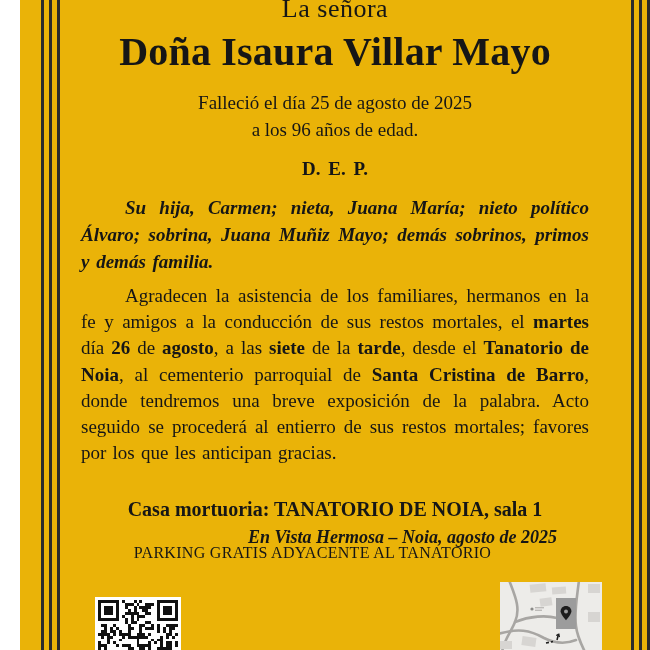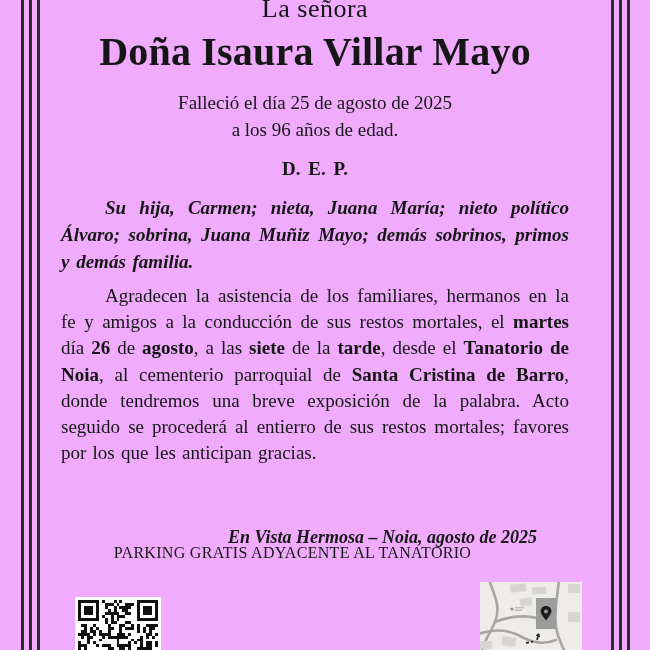--- a/index.html
+++ b/index.html
@@ -4,21 +4,21 @@
 <style>
   html,body{margin:0;padding:0;}
   body{
     width:650px;height:650px;
     background:#ffffff;
     font-family:"Liberation Serif","DejaVu Serif",serif;
     color:#161616;
     position:relative;
     overflow:hidden;
   }
-  .page{position:absolute;inset:0;background:#f0abfc;overflow:hidden;}
+  .page{position:absolute;inset:0;background:#eab308;overflow:hidden;margin-left:20px;}
   .border-v{
     position:absolute;top:0;bottom:0;width:19px;
     background:linear-gradient(to right,#2b2b2b 0 3px,transparent 3px 8px,#2b2b2b 8px 11px,transparent 11px 16px,#2b2b2b 16px 19px);
   }
   .border-left{left:21px;}
   .border-right{left:611px;}
   .content{position:absolute;left:61px;top:0;width:508px;height:650px;}
   .abs{position:absolute;left:0;width:100%;box-sizing:border-box;}
   .center{text-align:center;}
   .prefix{top:-6px;font-size:26px;letter-spacing:.5px;}
@@ -70,20 +70,21 @@
 
     <div class="abs center age-line">a los 96 años de edad.</div>
 
     <div class="abs center dep">D. E. P.</div>
 
     <div class="abs family-par">Su hija, Carmen; nieta, Juana María; nieto político Álvaro; sobrina, Juana Muñiz Mayo; demás sobrinos, primos y demás familia.</div>
 
     <div class="abs main-par">Agradecen la asistencia de los familiares, hermanos en la fe y amigos a la conducción de sus restos mortales, el <b>martes</b> día <b>26</b> de <b>agosto</b>, a las <b>siete</b> de la <b>tarde</b>, desde el <b>Tanatorio de Noia</b>, al cementerio parroquial de <b>Santa Cristina de Barro</b>, donde tendremos una breve exposición de la palabra. Acto seguido se procederá al entierro de sus restos mortales; favores por los que les anticipan gracias.</div>
 
 
+    <div class="abs center casa">Casa mortuoria: TANATORIO DE NOIA, sala 1</div>
 
     <div class="abs center place-date">En Vista Hermosa – Noia, agosto de 2025</div>
 
     <div class="abs center parking">PARKING GRATIS ADYACENTE AL TANATORIO</div>
 
     <div class="qr">
       <svg viewBox="0 0 29 29" shape-rendering="crispEdges" aria-hidden="true">
         <rect x="0" y="0" width="29" height="29" fill="#ffffff"></rect>
         <g fill="#111111">
           <path d="M1,1h7v7h-7zM2,2v5h5v-5z"></path>

